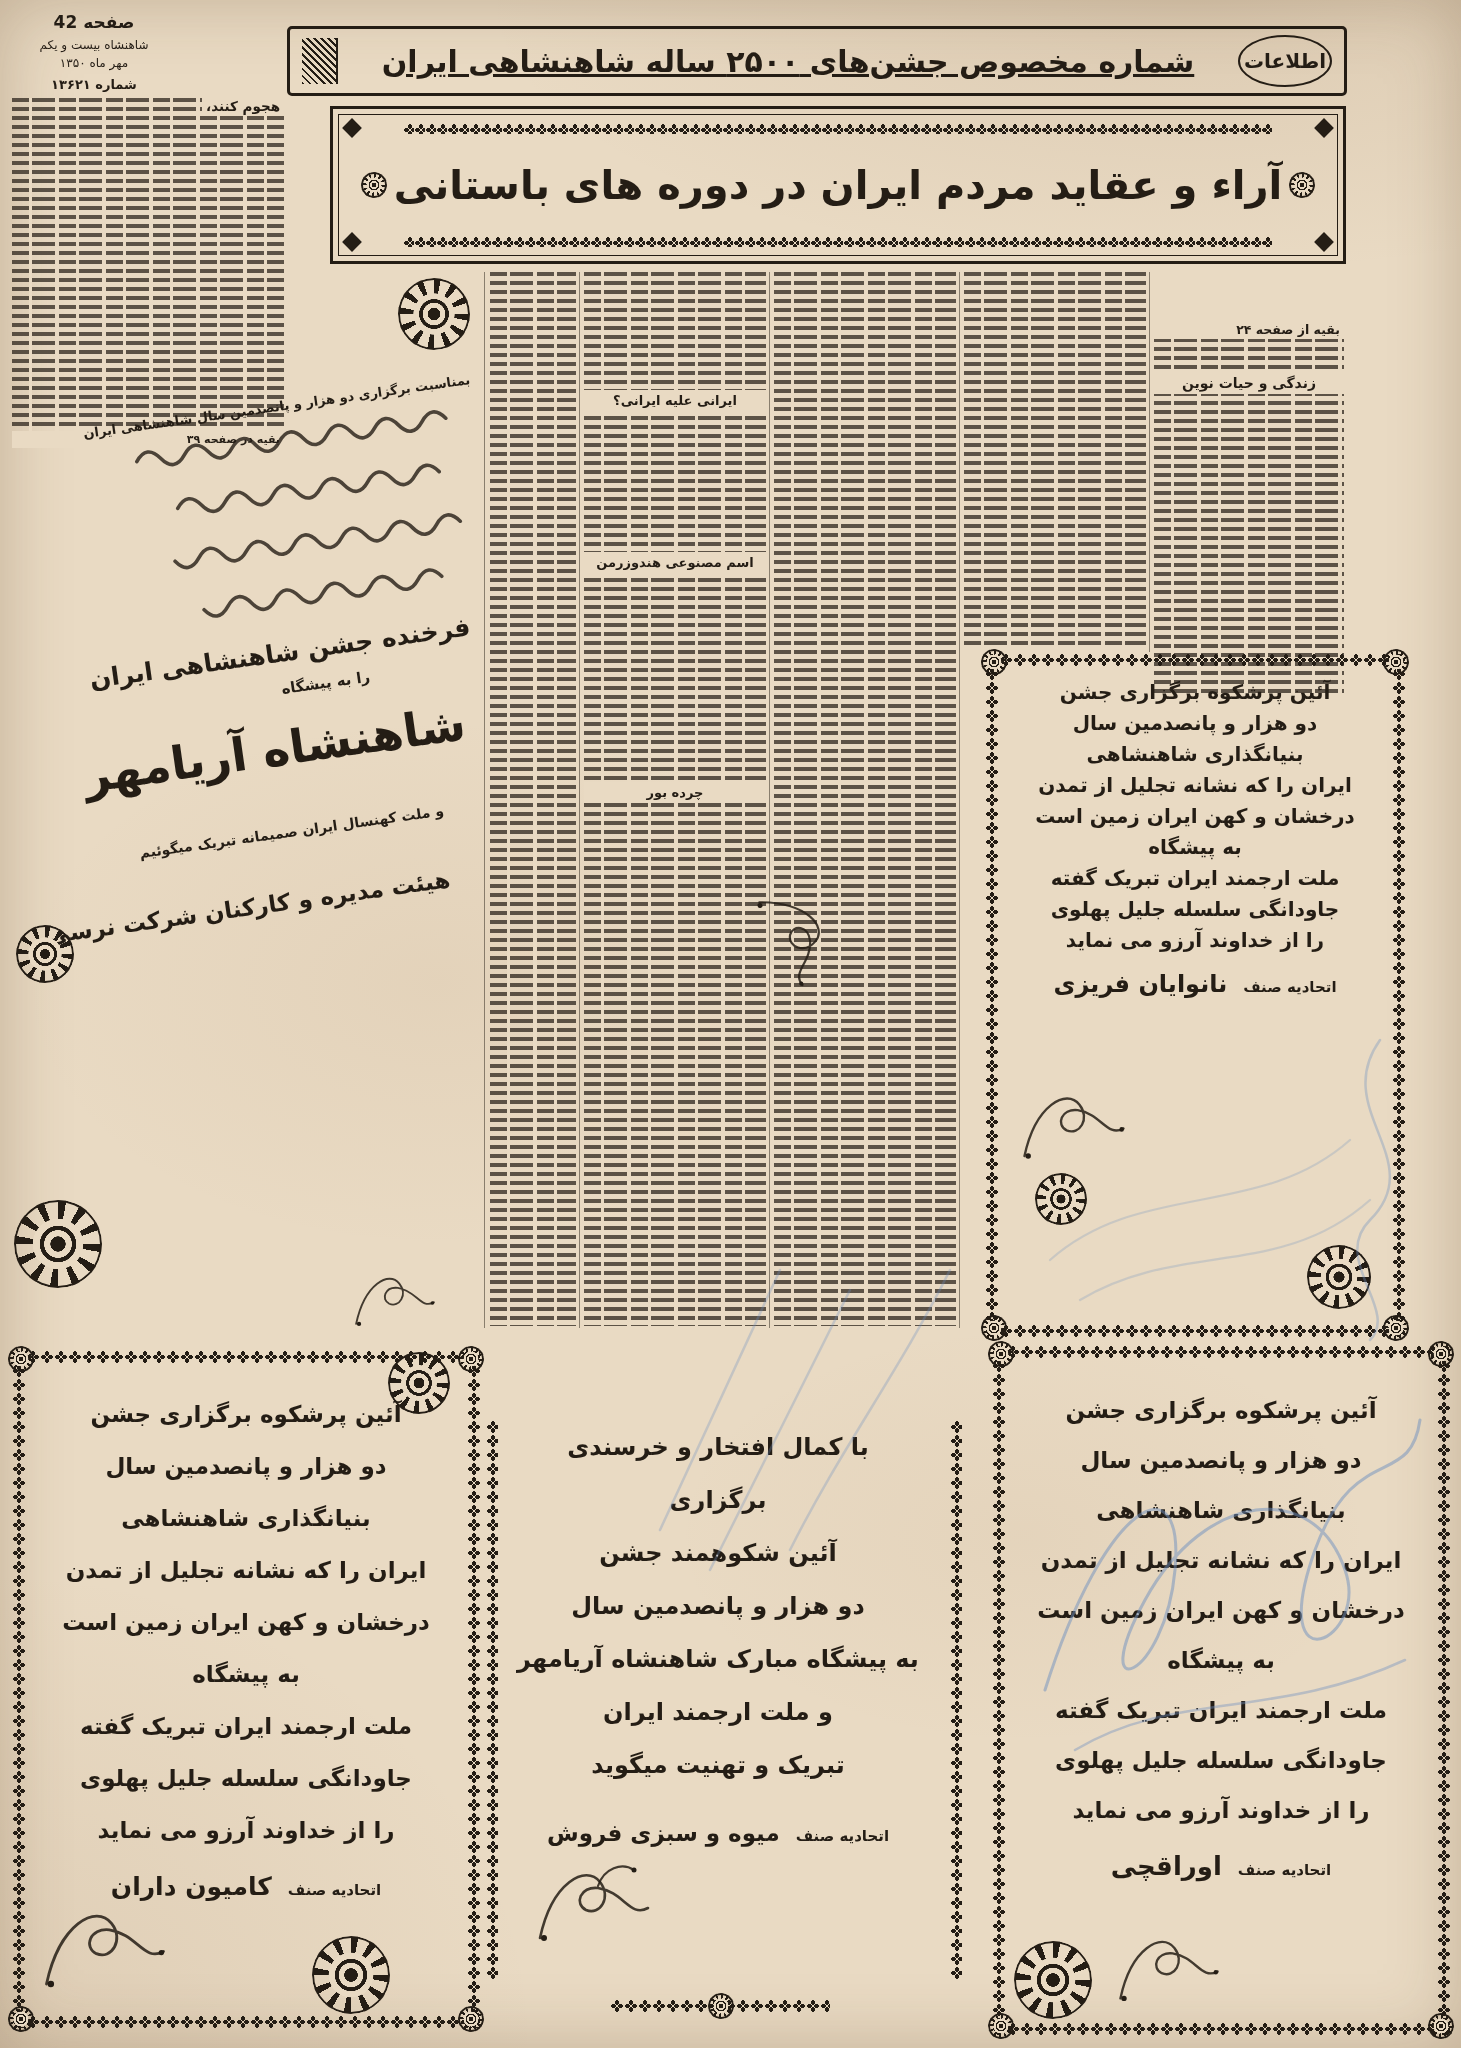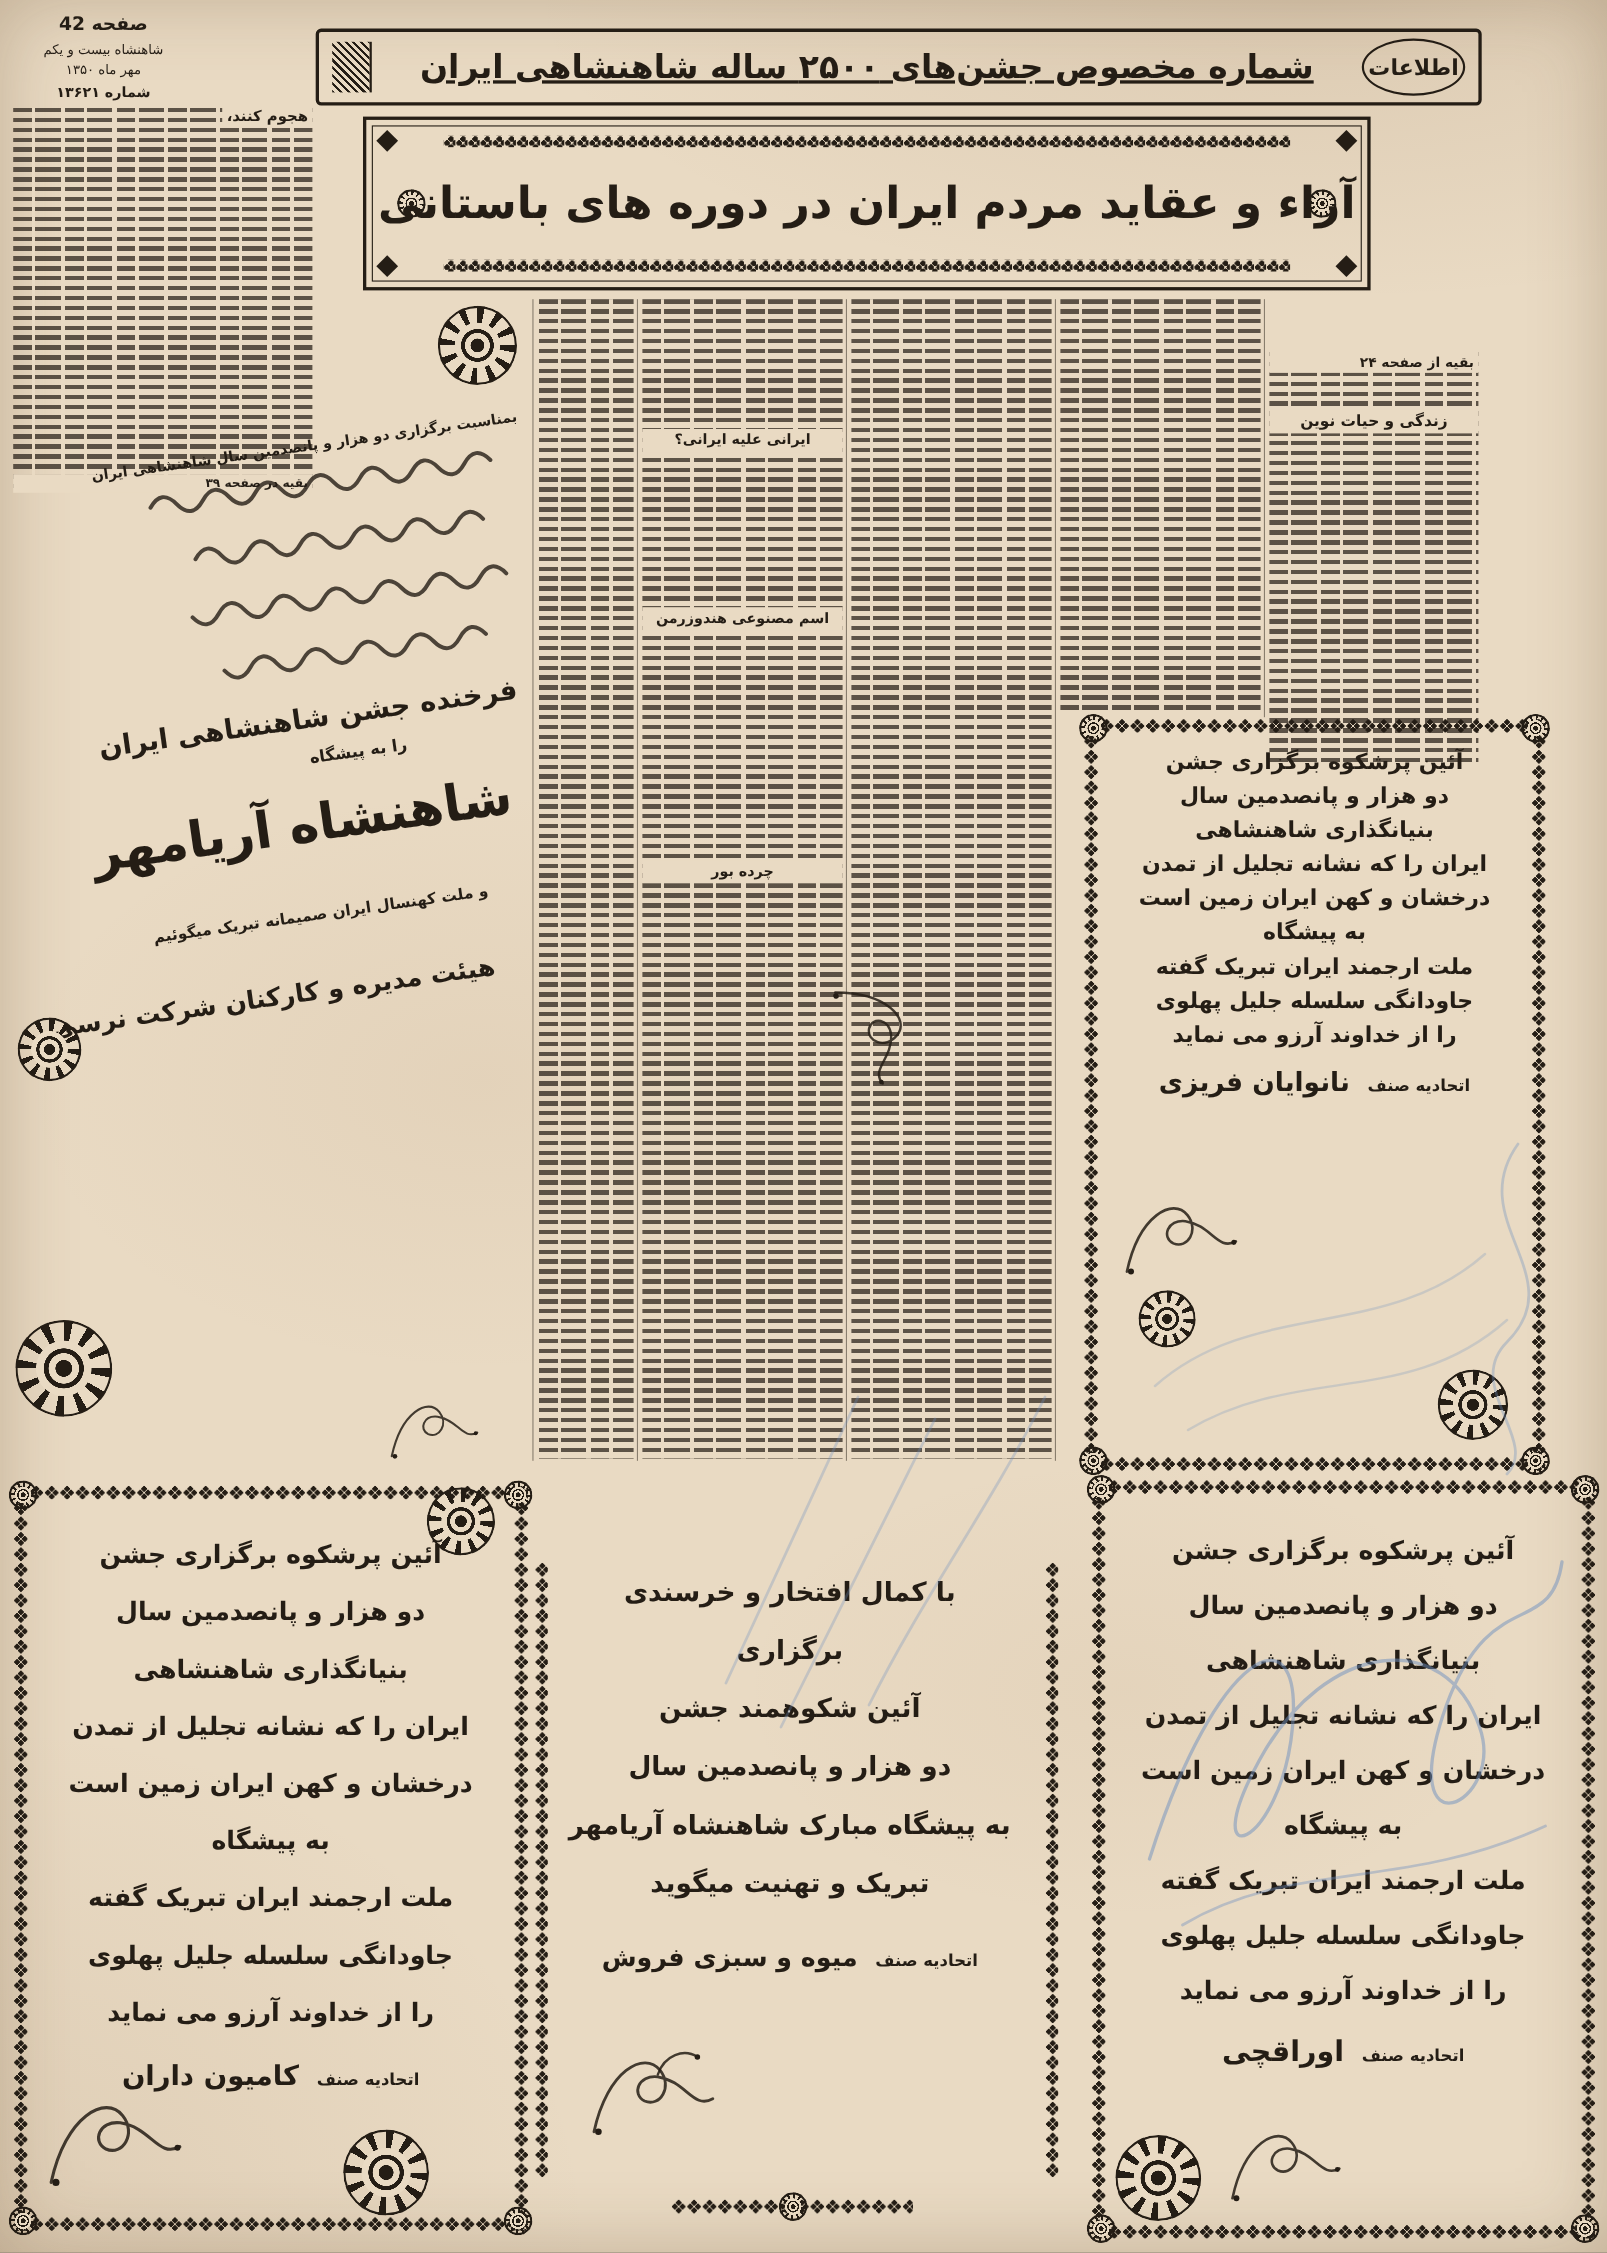--- a/index.html
+++ b/index.html
@@ -114,21 +114,21 @@
     <div class="date">مهر ماه ۱۳۵۰</div>
     <div class="issue">شماره ۱۳۶۲۱</div>
   </div>
 
   <div class="abs banner" style="left:287px;top:26px;width:1060px;height:70px;">
     <div class="logo">اطلاعات</div>
     <div class="btitle">شماره مخصوص جشن‌های ۲۵۰۰ ساله شاهنشاهی ایران</div>
     <div class="hatch"></div>
   </div>
 
-  <div class="abs hbox" style="left:330px;top:106px;width:916px;height:158px;">
+  <div class="abs hbox" style="left:330px;top:106px;width:1016px;height:158px;">
     <div class="inner">
       <div class="chain" style="left:64px;right:64px;top:8px;height:11px;background-size:11px 11px;"></div>
       <div class="chain" style="left:64px;right:64px;bottom:8px;height:11px;background-size:11px 11px;"></div>
       <div class="rosette" style="left:22px;top:50%;margin-top:-13px;width:26px;height:26px;"></div>
       <div class="rosette" style="right:22px;top:50%;margin-top:-13px;width:26px;height:26px;"></div>
       <div class="hdiamond" style="left:6px;top:6px;"></div>
       <div class="hdiamond" style="right:6px;top:6px;"></div>
       <div class="hdiamond" style="left:6px;bottom:6px;"></div>
       <div class="hdiamond" style="right:6px;bottom:6px;"></div>
       <div class="title">آراء و عقاید مردم ایران در دوره های باستانی</div>
@@ -259,20 +259,21 @@
   <div class="chain" style="left:486px;top:1420px;width:12px;height:560px;"></div>
   <div class="chain" style="left:950px;top:1420px;width:12px;height:560px;"></div>
 
   <div class="adbox" style="left:500px;top:1395px;width:436px;height:640px;">
     <div class="adlines" style="top:26px;left:12px;right:12px;">
       <div class="adline" style="font-size:24px;line-height:53px;">با کمال افتخار و خرسندی</div>
       <div class="adline" style="font-size:24px;line-height:53px;">برگزاری</div>
       <div class="adline" style="font-size:24px;line-height:53px;">آئین شکوهمند جشن</div>
       <div class="adline" style="font-size:24px;line-height:53px;">دو هزار و پانصدمین سال</div>
       <div class="adline" style="font-size:24px;line-height:53px;">به پیشگاه مبارک شاهنشاه آریامهر</div>
+      <div class="adline" style="font-size:24px;line-height:53px;">و ملت ارجمند ایران</div>
       <div class="adline" style="font-size:24px;line-height:53px;">تبریک و تهنیت میگوید</div>
       <div class="sigrow" style="margin-top:28px;">
         <span class="siglabel">اتحادیه صنف</span>
         <span class="signame" style="font-size:23px;">میوه و سبزی فروش</span>
       </div>
     </div>
     <svg class="deco" style="left:34px;top:452px;" width="120" height="110" viewBox="0 0 120 100">
       <path d="M6,86 C18,30 52,12 66,30 C78,45 66,64 52,58 C40,52 46,34 64,36 C90,40 96,66 114,56" fill="none" stroke="#241d15" stroke-width="2.6" stroke-linecap="round" opacity="0.85"></path>
       <path d="M64,34 C70,16 88,10 100,18" fill="none" stroke="#241d15" stroke-width="2.2" stroke-linecap="round" opacity="0.85"></path>
       <circle cx="10" cy="86" r="3" fill="#241d15"></circle>

